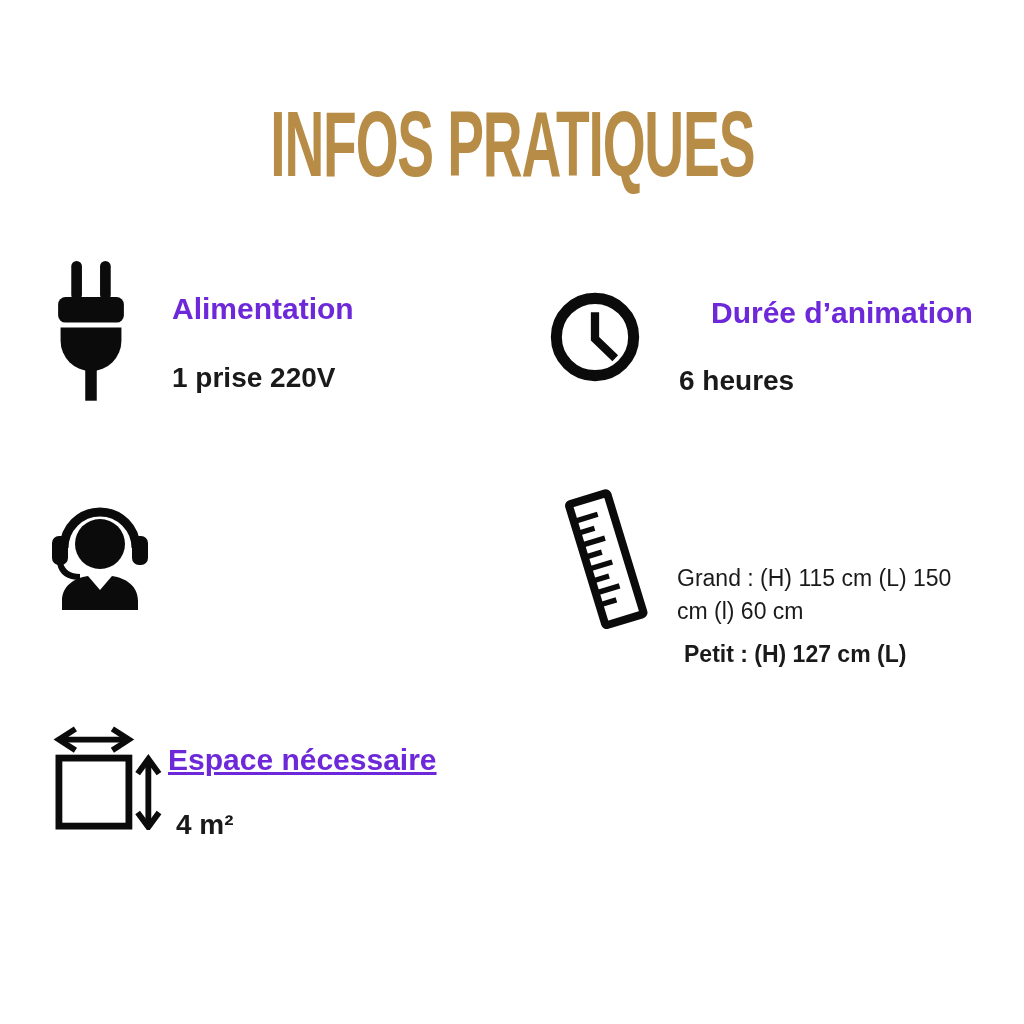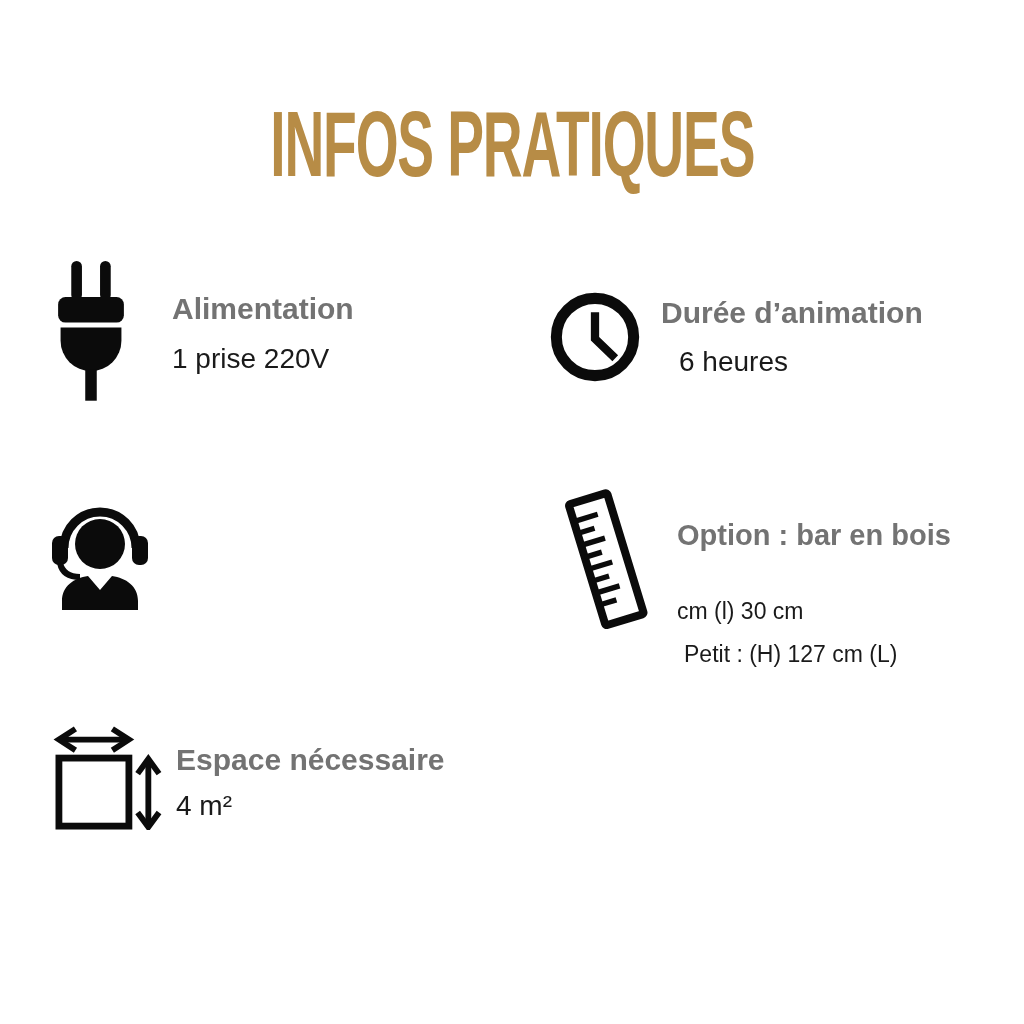--- a/index.html
+++ b/index.html
@@ -13,47 +13,47 @@
   .title-wrap{position:absolute;top:98px;left:0;width:1024px;text-align:center;}
   .title{
     display:inline-block;
     font-size:92px;font-weight:800;letter-spacing:-2px;line-height:1;
     color:#B78C46;
     transform:scaleX(0.60);transform-origin:center;
     white-space:nowrap;
   }
 
   
-  .heading{position:absolute;font-weight:700;font-size:30px;line-height:34px;color:#737373;white-space:nowrap;}
-  .detail{position:absolute;font-weight:400;font-size:28px;line-height:34px;color:#1a1a1a;white-space:nowrap;}
+  .heading{position:absolute;font-weight:700;font-size:30px;line-height:34px;color:#6d28d9;white-space:nowrap;}
+  .detail{position:absolute;font-weight:700;font-size:28px;line-height:34px;color:#1a1a1a;white-space:nowrap;margin-top:19px;}
   .small-detail{position:absolute;font-weight:400;font-size:23px;line-height:33px;color:#1a1a1a;}
 
   .icon-box{position:absolute;color:#0b0b0b;}
   .icon-box svg{width:100%;height:100%;display:block;}
 
   
   .plug-box{left:54px;top:259px;width:74px;height:142px;}
   .alimentation-heading{left:172px;top:292px;}
   .alimentation-detail{left:172px;top:342px;}
 
   .clock-box{left:549px;top:291px;width:92px;height:92px;}
-  .duree-heading{left:661px;top:296px;}
+  .duree-heading{left:711px;top:296px;}
   .duree-detail{left:679px;top:345px;}
 
   .headset-box{left:50px;top:500px;width:100px;height:112px;}
   .encadrement-heading{left:176px;top:512px;}
   .encadrement-detail{left:176px;top:560px;}
 
   .ruler-box{left:556px;top:486px;width:98px;height:148px;}
   .option-heading{left:677px;top:518px;font-size:29px;}
   .option-grand{left:677px;top:562px;width:320px;}
-  .option-petit{left:684px;top:638px;width:320px;}
+  .option-petit{left:684px;top:638px;width:320px;font-weight:bold;}
 
   .area-box{left:52px;top:726px;width:112px;height:104px;}
-  .espace-heading{left:176px;top:743px;}
+  .espace-heading{left:168px;top:743px;text-decoration:underline;}
   .espace-detail{left:176px;top:789px;}
 </style>
 </head>
 <body>
 
 <div class="canvas">
 
   <div class="title-wrap">
     <span class="title">INFOS PRATIQUES</span>
   </div>
@@ -98,24 +98,23 @@
         <line x1="34" y1="40" x2="54" y2="40" stroke="currentColor" stroke-width="6"></line>
         <line x1="34" y1="54" x2="62" y2="54" stroke="currentColor" stroke-width="6"></line>
         <line x1="34" y1="68" x2="54" y2="68" stroke="currentColor" stroke-width="6"></line>
         <line x1="34" y1="82" x2="62" y2="82" stroke="currentColor" stroke-width="6"></line>
         <line x1="34" y1="96" x2="54" y2="96" stroke="currentColor" stroke-width="6"></line>
         <line x1="34" y1="110" x2="62" y2="110" stroke="currentColor" stroke-width="6"></line>
         <line x1="34" y1="124" x2="54" y2="124" stroke="currentColor" stroke-width="6"></line>
       </g>
     </svg>
   </div>
-  <div class="heading option-heading">Option : bar en bois</div>
   <div class="small-detail option-grand">
-    <br>
-    <span>cm (l) 30 cm</span>
+    <span>Grand : (H) 115 cm (L) 150</span><br>
+    <span>cm (l) 60 cm</span>
   </div>
   <div class="small-detail option-petit">
     <span>Petit : (H) 127 cm (L)</span><br>
   </div>
 
   <div class="icon-box area-box">
     <svg viewBox="0 0 115 107" xmlns="http://www.w3.org/2000/svg">
       <rect x="7" y="33" width="72" height="70" fill="none" stroke="currentColor" stroke-width="7"></rect>
       <line x1="10" y1="14" x2="76" y2="14" stroke="currentColor" stroke-width="6"></line>
       <polyline points="24,3 7,14 24,25" fill="none" stroke="currentColor" stroke-width="6"></polyline>

